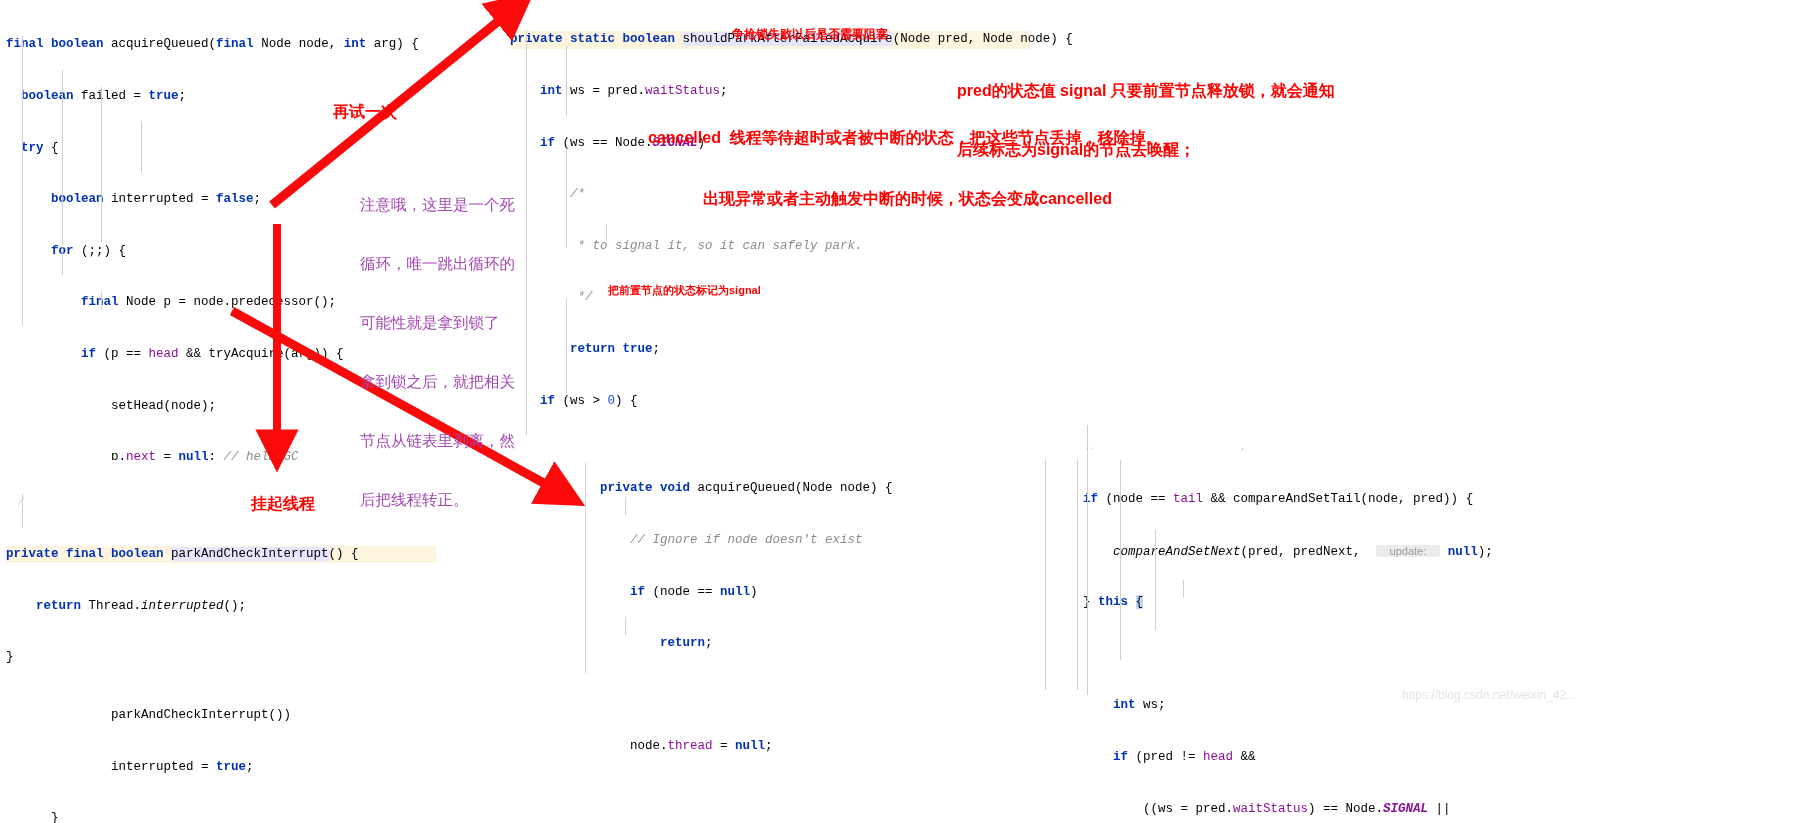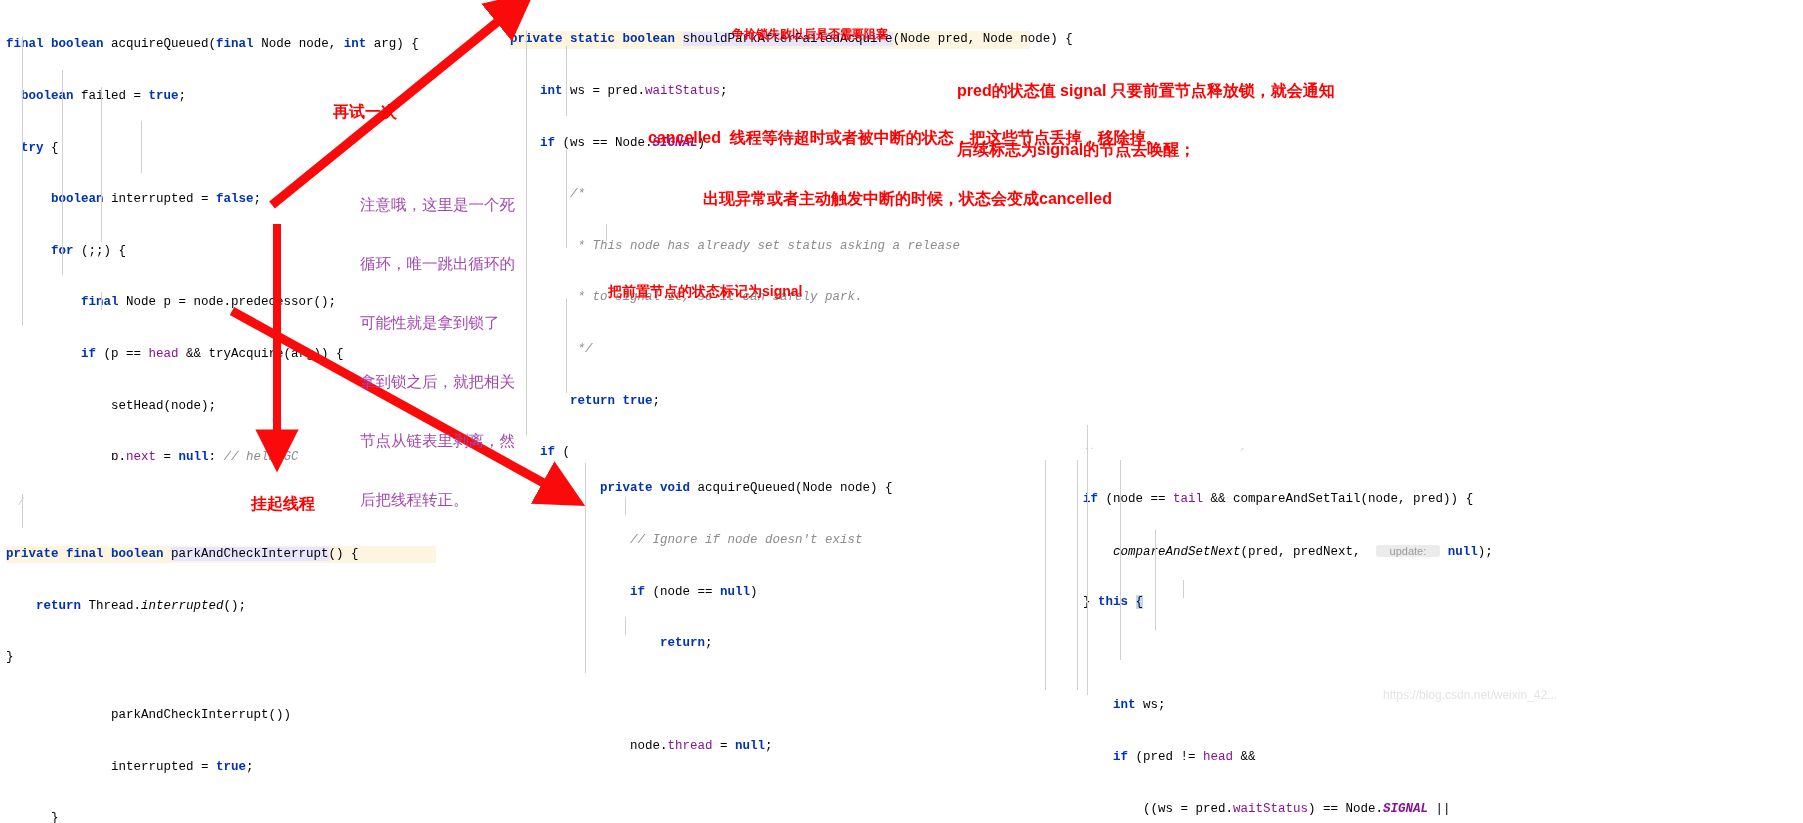--- a/index.html
+++ b/index.html
@@ -62,20 +62,21 @@
   .anno-purple { color: #a347b0; font-size: 15.5px; font-weight: normal; }
   .anno-purple .ln { display:block; line-height: 23px; }
   .anno-red .ln { display:block; line-height: 23px; }
 
   .watermark {
     position: absolute;
     color: #e4e4e4;
     font-family: "Liberation Sans", sans-serif;
     font-size: 12px;
     white-space: pre;
+    margin-left: 19px;
   }
 
   svg.arrows {
     position: absolute; left: 0; top: 0;
     width: 1803px; height: 823px;
     pointer-events: none;
   }
 </style>
 </head>
 <body>
@@ -117,21 +118,20 @@
     <span class="ln">    <span class="kw">return</span> Thread.<span class="smtd">interrupted</span>();</span>
     <span class="ln">}</span>
   </div>
   <div class="guide" style="left:22px; top:494px; height:34px;"></div>
 
   <div class="code-panel" style="left:510px; top:-3px; width:520px;">
     <span class="ln line-hl"><span class="kw">private static</span> <span class="kw">boolean</span> <span class="decl-hl">shouldParkAfterFailedAcquire</span>(Node pred, Node node) {</span>
     <span class="ln">    <span class="kw">int</span> ws = pred.<span class="fld">waitStatus</span>;</span>
     <span class="ln">    <span class="kw">if</span> (ws == Node.<span class="cns">SIGNAL</span>)</span>
     <span class="ln">        <span class="cmt">/*</span></span>
-    <span class="ln">         <span class="cmt">* This node has already set status asking a release</span></span>
     <span class="ln">         <span class="cmt">* to signal it, so it can safely park.</span></span>
     <span class="ln">         <span class="cmt">*/</span></span>
     <span class="ln">        <span class="kw">return</span> <span class="kw">true</span>;</span>
     <span class="ln">    <span class="kw">if</span> (ws &gt; <span class="num">0</span>) {</span>
     <span class="ln">        <span class="cmt">/*</span></span>
     <span class="ln">         <span class="cmt">* Predecessor was cancelled. Skip over predecessors and</span></span>
     <span class="ln">         <span class="cmt">* indicate retry.</span></span>
     <span class="ln">         <span class="cmt">*/</span></span>
     <span class="ln">        <span class="kw">do</span> {</span>
     <span class="ln">            node.<span class="fld">prev</span> = pred = pred.<span class="fld">prev</span>;</span>
@@ -233,19 +233,19 @@
 
   <div class="anno anno-red" style="left:957px; top:43px; font-size:16px;">
     <span class="ln">pred的状态值 signal 只要前置节点释放锁，就会通知</span>
     <span class="ln">后续标志为signal的节点去唤醒；</span>
   </div>
 
   <div class="anno anno-red" style="left:648px; top:128px; font-size:16px;">cancelled  线程等待超时或者被中断的状态，把这些节点丢掉，移除掉。</div>
 
   <div class="anno anno-red" style="left:703px; top:189px; font-size:16px;">出现异常或者主动触发中断的时候，状态会变成cancelled</div>
 
-  <div class="anno anno-red" style="left:608px; top:283px; font-size:14px;">把前置节点的状态标记为signal</div>
+  <div class="anno anno-red" style="left:608px; top:283px; font-size:11px;">把前置节点的状态标记为signal</div>
 
   <div class="anno anno-red" style="left:251px; top:494px; font-size:16px;">挂起线程</div>
 
   <div class="watermark" style="left:1383px; top:688px;">https://blog.csdn.net/weixin_42...</div>
 
 </div>
 
 </body></html>

